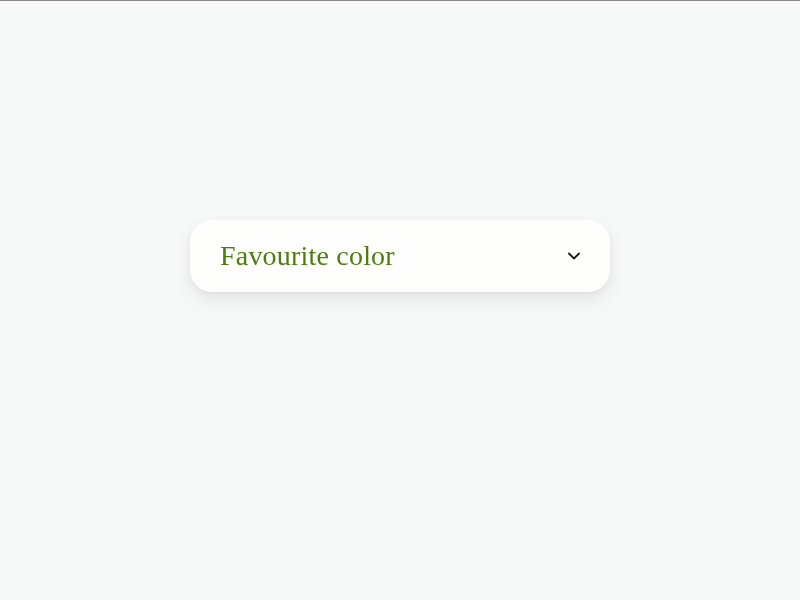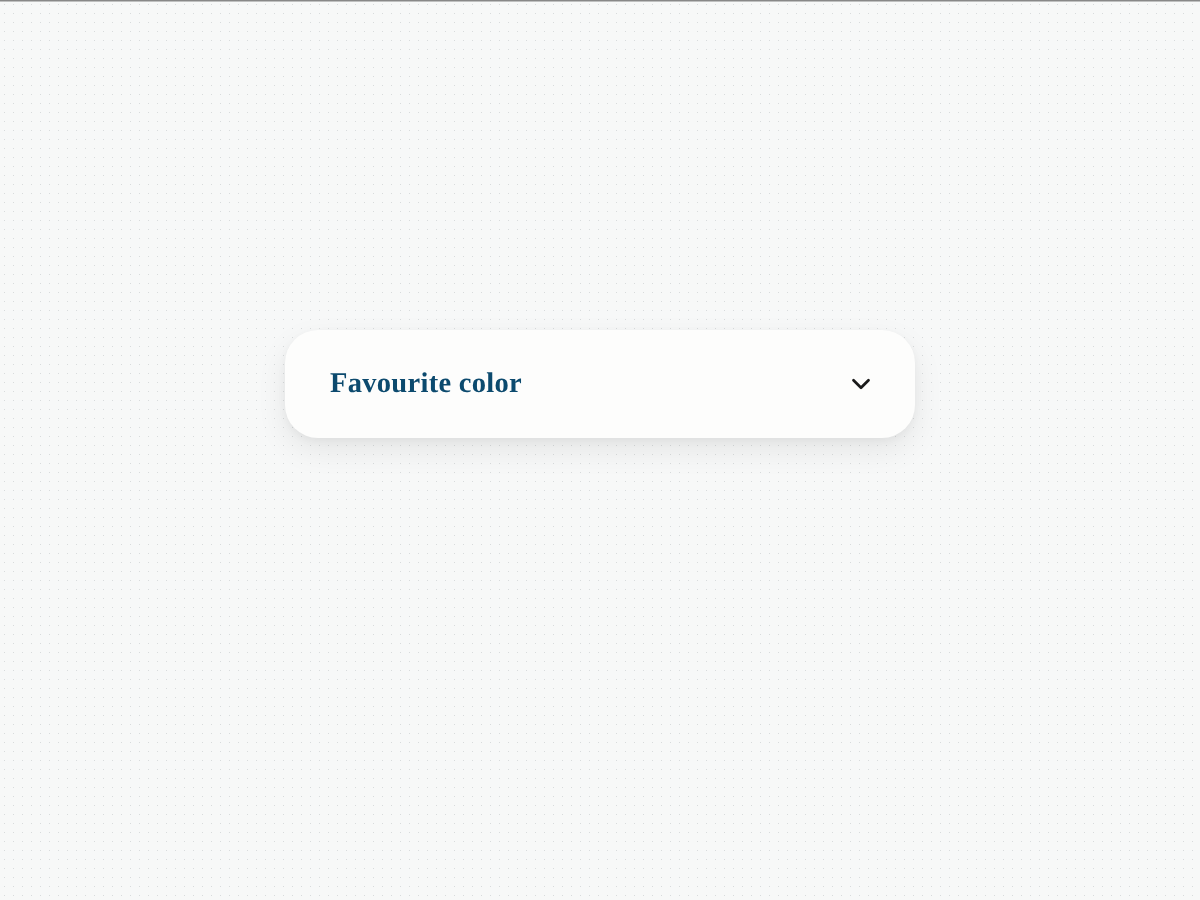--- a/index.html
+++ b/index.html
@@ -28,23 +28,23 @@
       background: #fdfdfc;
       border-radius: 22px;
       box-shadow: 0 8px 20px rgba(0,0,0,0.08), 0 2px 6px rgba(0,0,0,0.04);
       display: flex;
       align-items: center;
       justify-content: space-between;
       padding: 0 26px 0 30px;
       cursor: pointer;
     }
     .dropdown-label {
-      font-size: 19px;
-      color: #0c4a6e;
-      font-weight: 700;
+      font-size: 28px;
+      color: #4d7c0f;
+      font-weight: 400;
       letter-spacing: 0.2px;
     }
     .chevron {
       display: flex;
       align-items: center;
       justify-content: center;
     }
     .chevron svg {
       width: 20px;
       height: 20px;

